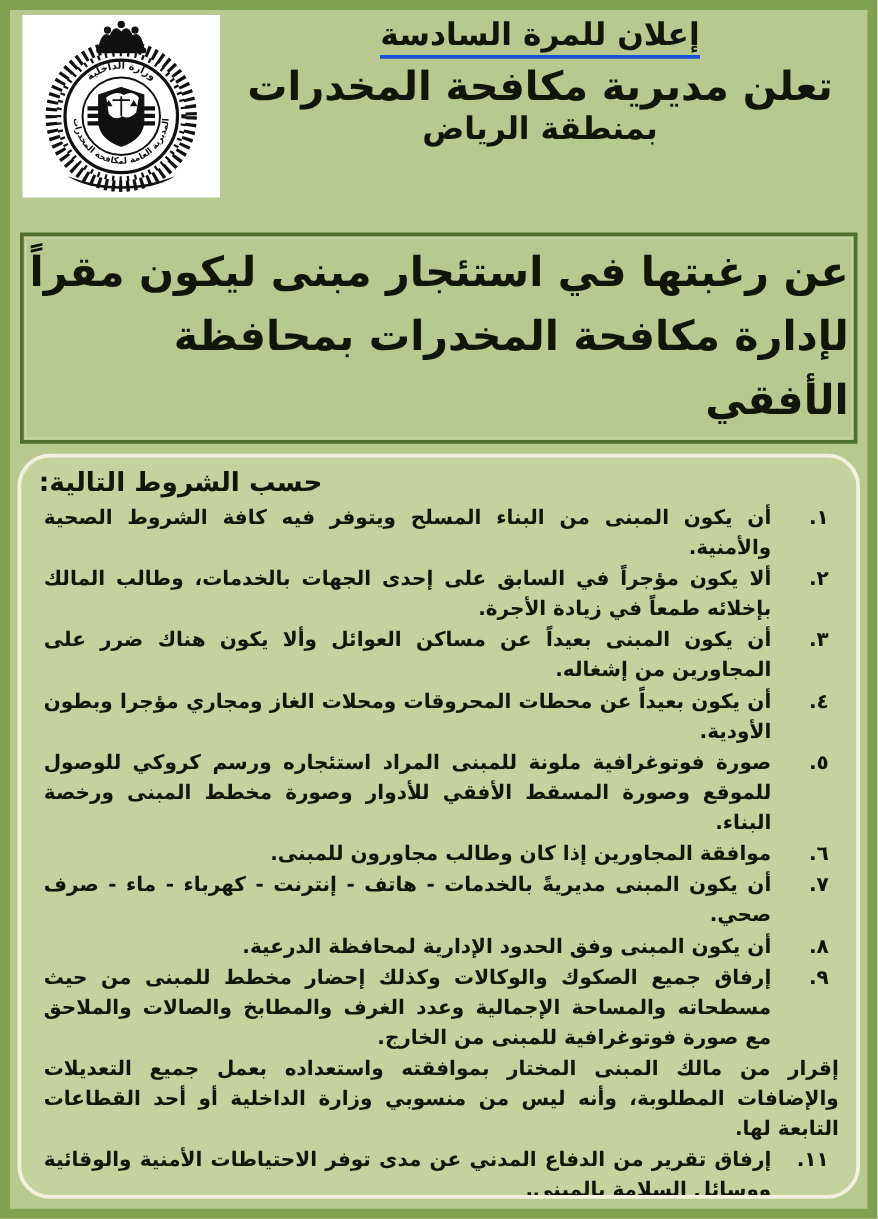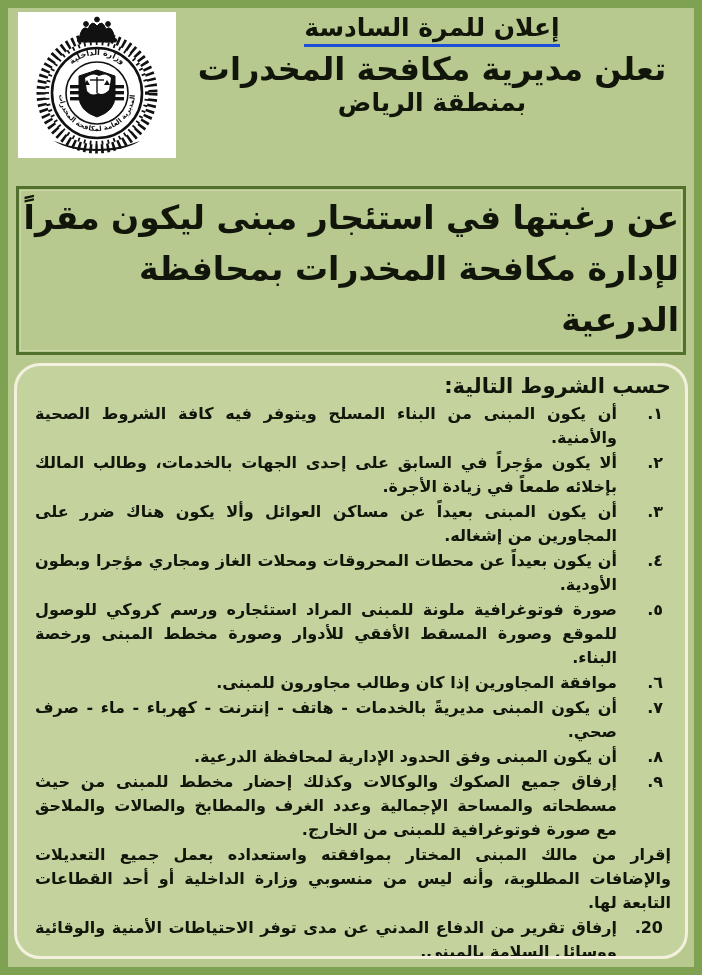--- a/index.html
+++ b/index.html
@@ -36,21 +36,21 @@
     text-align:right;font-size:33px;font-weight:bold;line-height:51px;
     padding:3px 4px 7px 4px;letter-spacing:-1px;
   }
   
   .conditions-box{
     flex:1;margin-top:8px;
     border:3px solid #f3f1de;border-radius:26px;
     background:#c4d29e;
     padding:5px 14px 20px 14px;
     overflow:hidden;
-    display:flex;flex-direction:column;
+    display:flex;flex-direction:column;align-items:flex-end;
   }
   .cond-heading{font-size:21px;font-weight:bold;line-height:30px;flex:none;}
   .cond-list{flex:1;}
   .cond-item{display:flex;font-size:16px;font-weight:bold;line-height:24px;margin-top:1px;}
   .cond-num{flex:none;width:46px;text-align:right;padding-right:8px;}
   .cond-text{flex:1;text-align:justify;padding-left:4px;}
   
   .emblem{width:150px;height:140px;}
 </style>
 </head>
@@ -107,21 +107,21 @@
     </div>
     <div class="titles">
       <div><span class="announce-label">إعلان للمرة السادسة</span></div>
       <div class="main-title">تعلن مديرية مكافحة المخدرات</div>
       <div class="sub-title">بمنطقة الرياض</div>
     </div>
   </div>
 
   <div class="subject-box">
     <div>عن رغبتها في استئجار مبنى ليكون مقراً</div>
-    <div>لإدارة مكافحة المخدرات بمحافظة الدرعية</div>
+    <div>لإدارة مكافحة المخدرات بمحافظة الأفقي</div>
   </div>
 
   <div class="conditions-box">
     <div class="cond-heading">حسب الشروط التالية:</div>
     <div class="cond-list">
   <div class="cond-item">
     <span class="cond-num">١.</span>
     <span class="cond-text">أن يكون المبنى من البناء المسلح ويتوفر فيه كافة الشروط الصحية والأمنية.</span>
   </div>
 
@@ -163,21 +163,21 @@
   <div class="cond-item">
     <span class="cond-num">٩.</span>
     <span class="cond-text">إرفاق جميع الصكوك والوكالات وكذلك إحضار مخطط للمبنى من حيث مسطحاته والمساحة الإجمالية وعدد الغرف والمطابخ والصالات والملاحق مع صورة فوتوغرافية للمبنى من الخارج.</span>
   </div>
 
   <div class="cond-item">
     <span class="cond-text">إقرار من مالك المبنى المختار بموافقته واستعداده بعمل جميع التعديلات والإضافات المطلوبة، وأنه ليس من منسوبي وزارة الداخلية أو أحد القطاعات التابعة لها.</span>
   </div>
 
   <div class="cond-item">
-    <span class="cond-num">20.</span>
+    <span class="cond-num">١١.</span>
     <span class="cond-text">إرفاق تقرير من الدفاع المدني عن مدى توفر الاحتياطات الأمنية والوقائية ووسائل السلامة بالمبنى.</span>
   </div>
 
 </div>
 
   </div>
 
 </div>
 
 </body></html>

